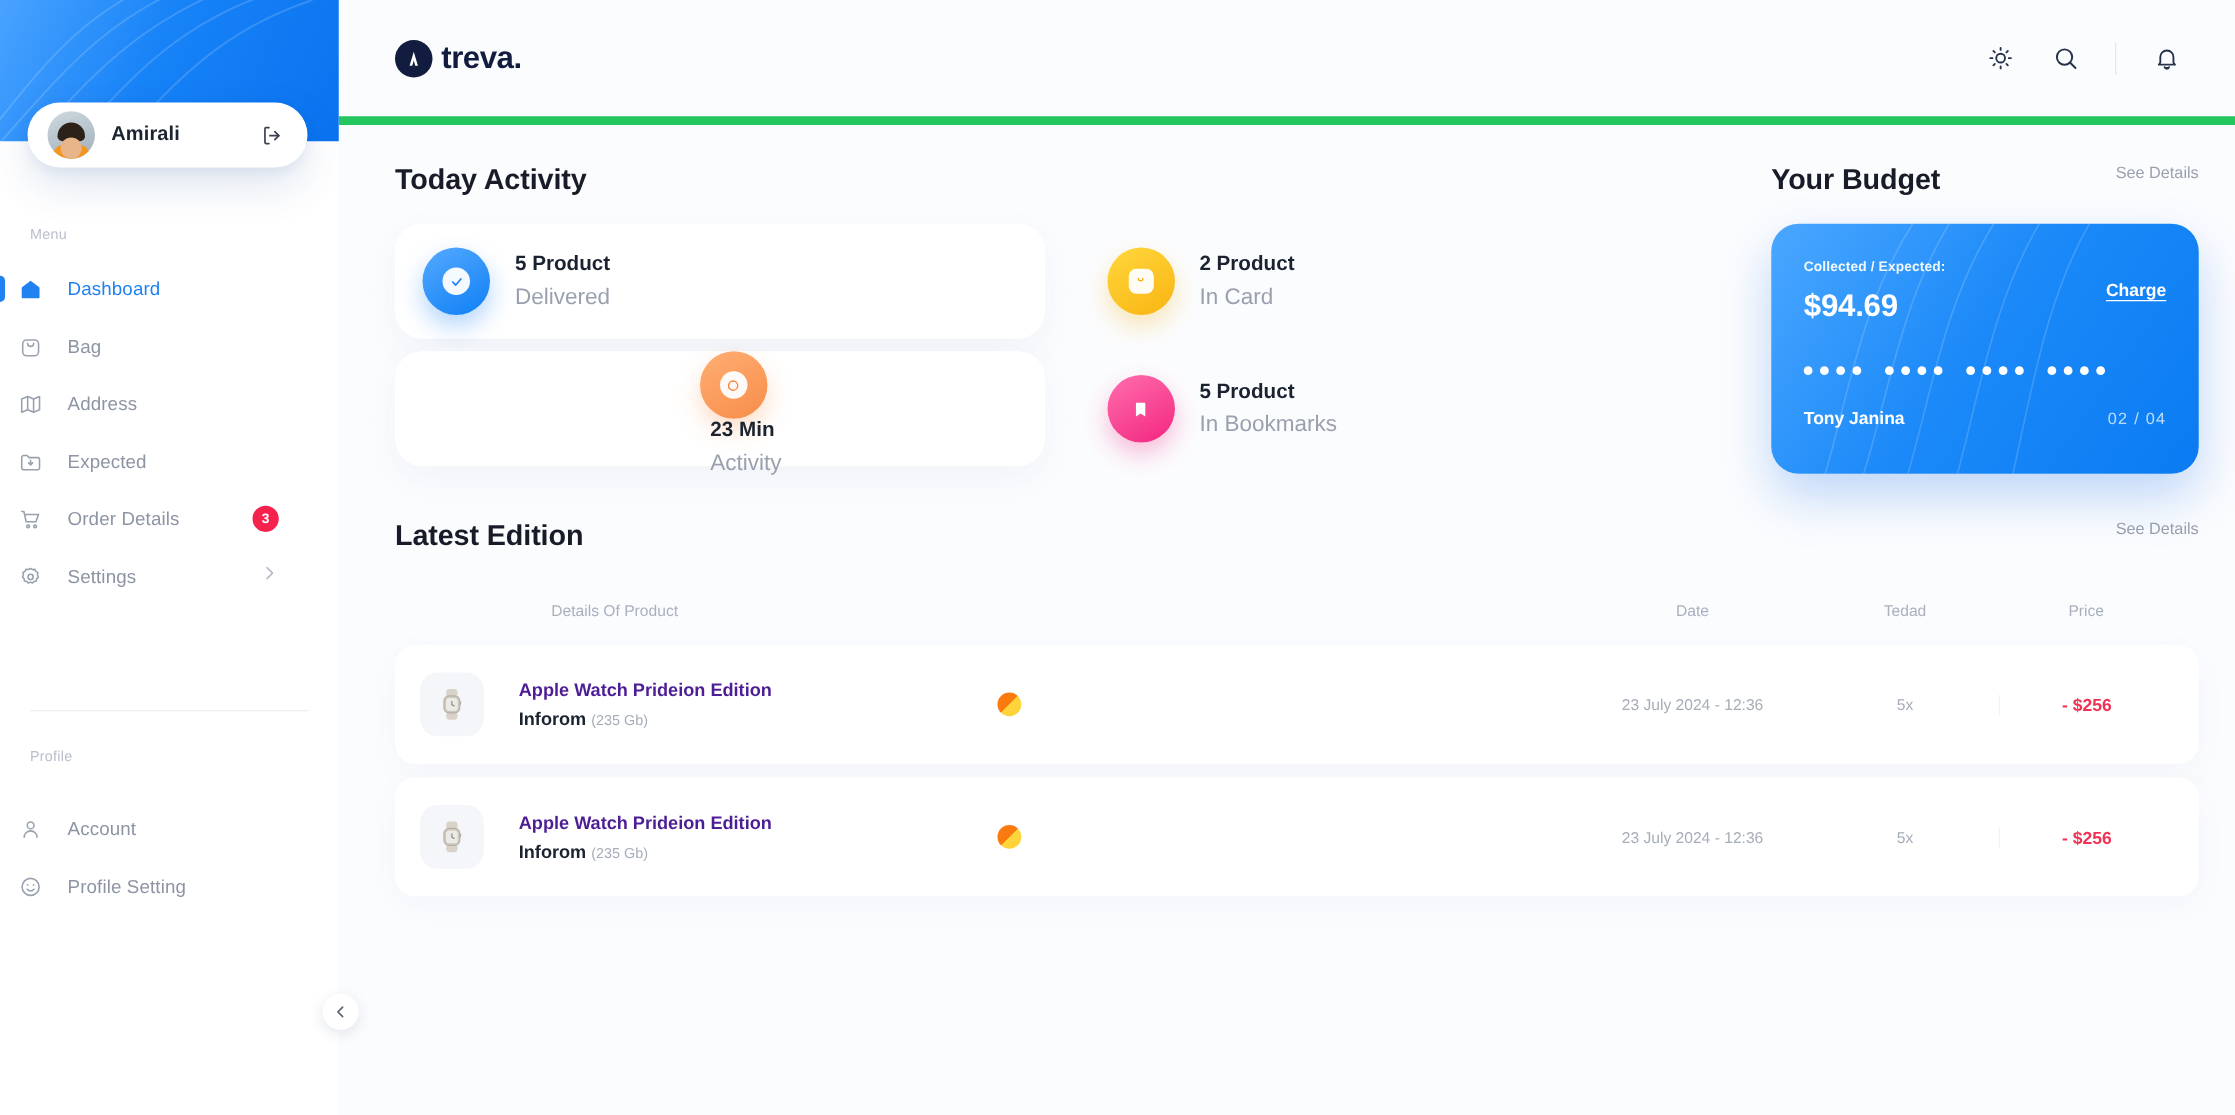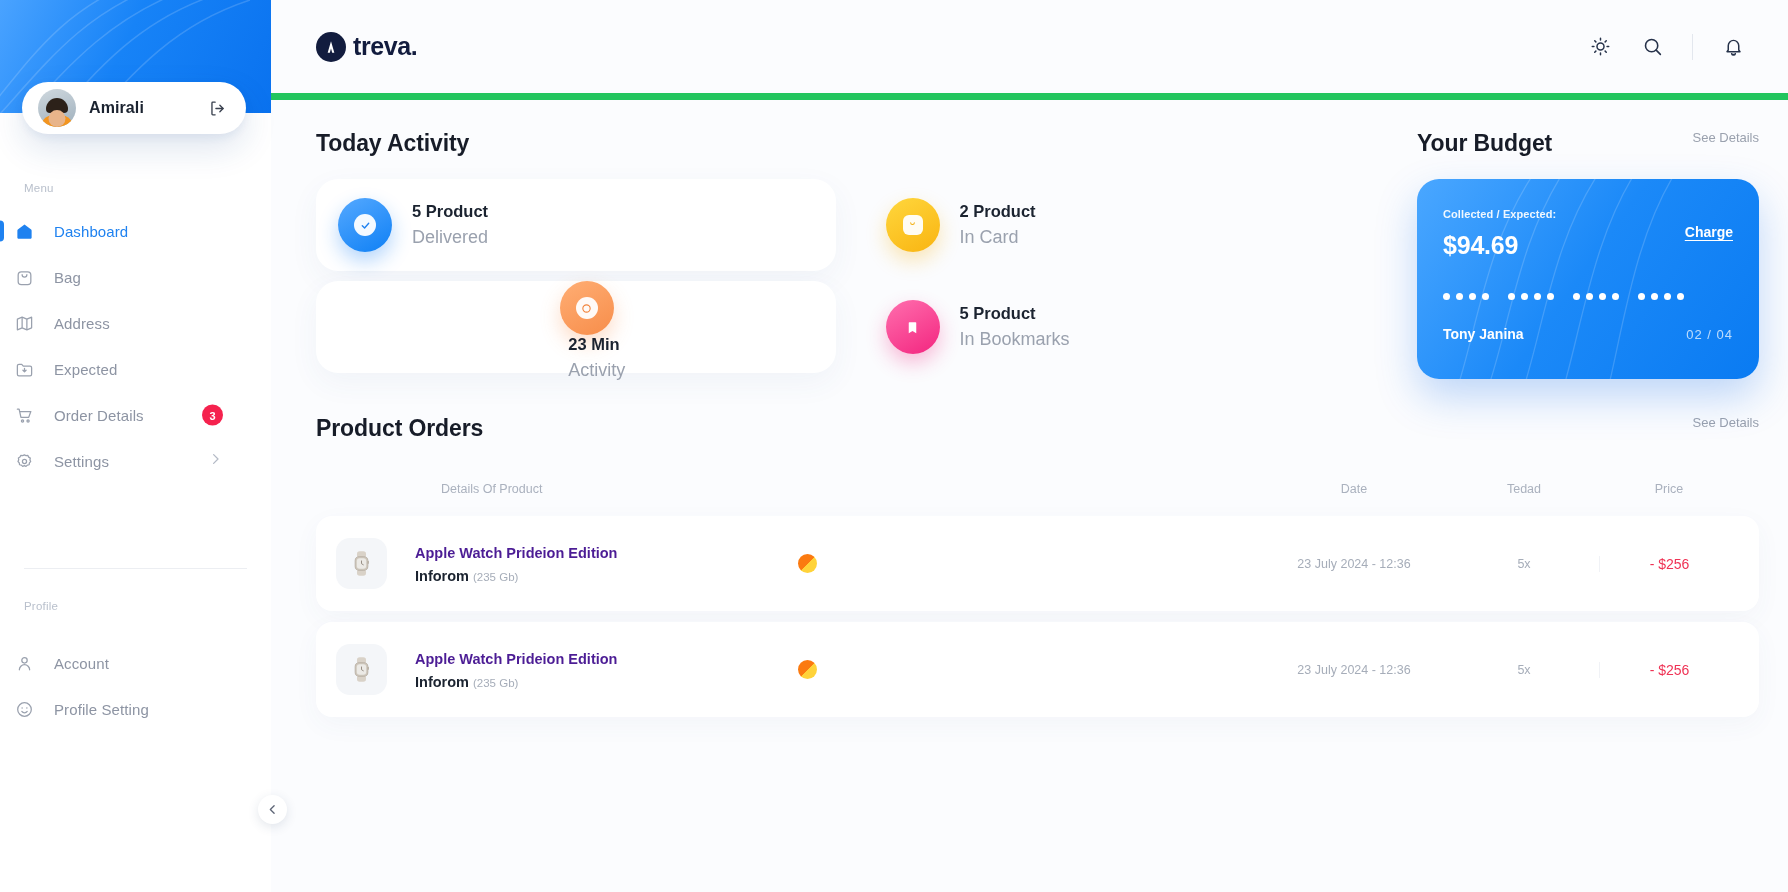--- a/index.html
+++ b/index.html
@@ -178,21 +178,21 @@
   .prod-l2 { font-size:14.5px; font-weight:700; color:#1b2330; margin-top:6px; }
   .prod-size { font-size:11.5px; font-weight:400; color:#a6adb9; margin-left:4px; }
   .cell-swatch { flex:0 0 110px; display:flex; align-items:center; justify-content:flex-start; padding-left:32px; }
   .swatch {
     width:19px; height:19px; border-radius:50%;
     background:linear-gradient(135deg,#fb7a10 0%,#fb7a10 50%,#ffd33a 50%,#ffd33a 100%);
   }
   .cell-spacer { flex:1 1 auto; }
   .cell-date  { flex:0 0 190px; text-align:center; font-size:12.5px; color:#a6adb9; }
   .cell-tedad { flex:0 0 150px; text-align:center; font-size:12.5px; color:#a6adb9; }
-  .cell-price { flex:0 0 140px; text-align:center; font-size:14px; font-weight:400; color:#ef3355; border-left:1px solid #f0f2f6; }
+  .cell-price { flex:0 0 140px; text-align:center; font-size:14px; font-weight:700; color:#ef3355; border-left:1px solid #f0f2f6; }
 </style>
 </head>
 <body>
 
 <div class="app">
 
   <aside class="sidebar">
     <div class="sb-hero">
       <svg width="271" height="113" viewBox="0 0 271 113">
         <g fill="none" stroke="rgba(255,255,255,.16)" stroke-width="1.5">
@@ -484,21 +484,21 @@
             <div class="bc-foot">
               <span class="bc-name">Tony Janina</span>
               <span class="bc-exp">02 / 04</span>
             </div>
           </div>
         </section>
       </div>
 
       <section class="orders">
         <div class="sect-head">
-          <h2 class="sect-title">Product Orders</h2>
+          <h2 class="sect-title">Latest Edition</h2>
           <span class="see-details">See Details</span>
         </div>
 
         <div class="tbl-head">
           <div class="th th-product">Details Of Product</div>
           <div class="th th-spacer"></div>
           <div class="th th-date">Date</div>
           <div class="th th-tedad">Tedad</div>
           <div class="th th-price">Price</div>
         </div>

